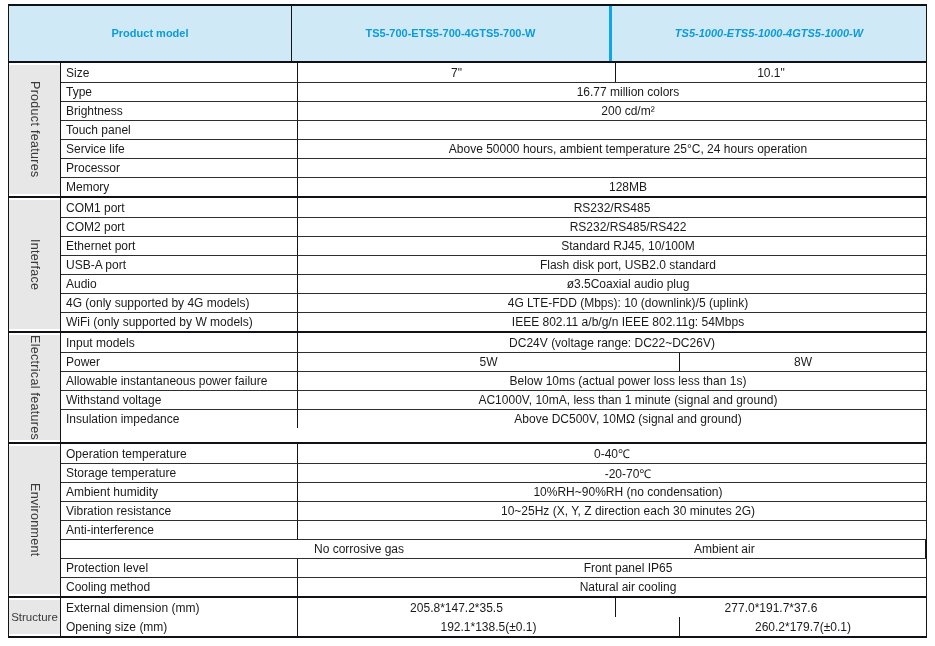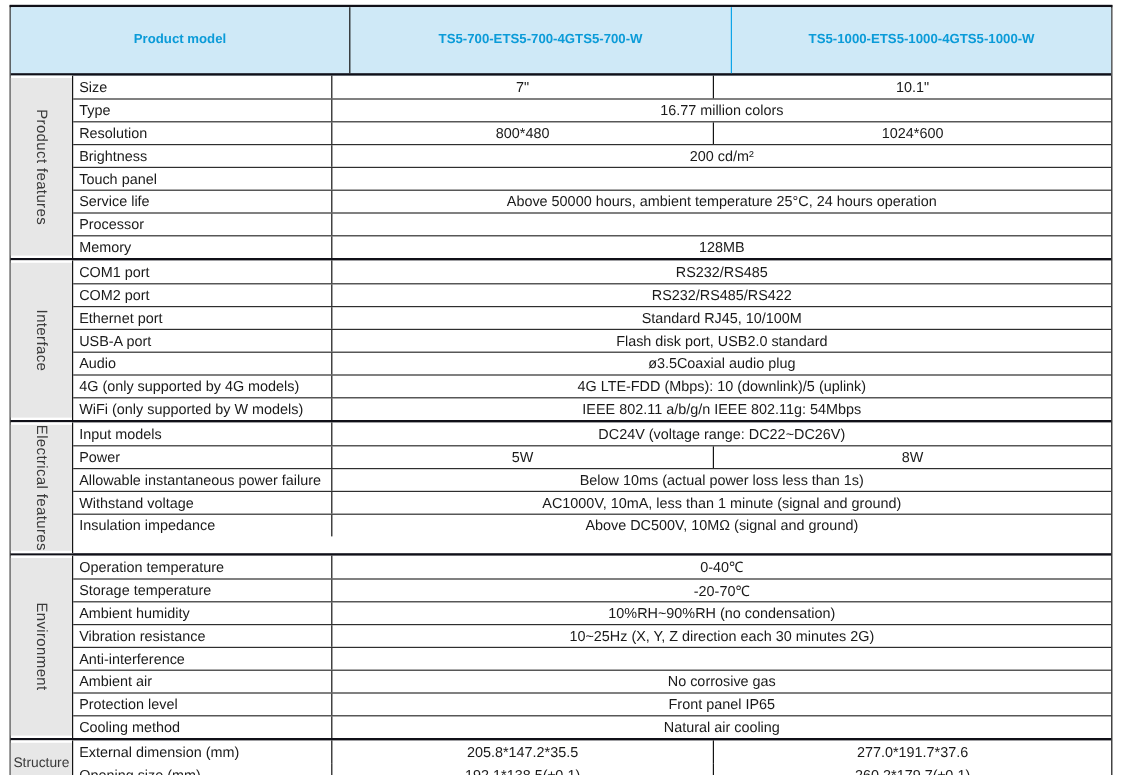--- a/index.html
+++ b/index.html
@@ -24,38 +24,38 @@
     background: #cfe9f7;
     border-bottom: 2px solid #101018;
   }
   .h-cell {
     display: flex; flex-direction: row;
     align-items: center; justify-content: center;
     color: #0b9bd8; font-weight: bold; font-size: 11px; line-height: 15px;
   }
   .h-model { width: 282px; }
   .h-col1  { width: 318px; border-left: 1px solid #141414; }
-  .h-col2  { flex: 1;      border-left: 1px solid #0ea5e9; }
+  .h-col2  { flex: 1;      border-left: 3px solid #0ea5e9; font-style: italic; }
   
   .section { display: flex; }
   .section + .section { border-top: 2px solid #101018; }
   .group { width: 52px; background: #fff; border-right: 1px solid #141414; display: flex; }
   .group-inner {
     flex: 1; margin: 2px 0; background: #e7e7e7;
     display: flex; align-items: center; justify-content: center;
     color: #3a3a3a; font-size: 12.5px;
   }
   .vlabel { writing-mode: vertical-rl; text-orientation: mixed; letter-spacing: 0.3px; line-height: 14px; text-align: center; }
   .hlabel { font-size: 11.5px; }
   .rows { flex: 1; display: flex; flex-direction: column; }
   .row { display: flex; height: 19px; }
-  .row + .row { border-top: 1px solid #2e2e2e; }
+  .row + .row { border-top: 1px solid #2e2e2e; gap: 32px; }
   .row.no-top { border-top: none; }
   .cell { display: flex; align-items: center; font-size: 12px; overflow: hidden; white-space: nowrap; }
-  .label { width: 216px; padding-left: 5px; border-right: 1px solid #141414; }
+  .label { width: 237px; padding-left: 5px; border-right: 1px solid #141414; }
   .value { justify-content: center; text-align: center; }
   .value.vspan { flex: 1; }
   .value.v1 { width: 317px; }
   .value.v2 { flex: 1; border-left: 1px solid #141414; }
 </style>
 </head>
 <body>
 
 <div class="spec-table">
 
@@ -83,25 +83,20 @@
       <div class="row">
         <div class="cell label">Size</div>
         <div class="cell value v1">7"</div>
         <div class="cell value v2">10.1"</div>
       </div>
       <div class="row">
         <div class="cell label">Type</div>
         <div class="cell value vspan">16.77 million colors</div>
       </div>
       <div class="row">
-        <div class="cell label">Resolution</div>
-        <div class="cell value v1">800*480</div>
-        <div class="cell value v2">1024*600</div>
-      </div>
-      <div class="row">
         <div class="cell label">Brightness</div>
         <div class="cell value vspan">200 cd/m²</div>
       </div>
       <div class="row">
         <div class="cell label">Touch panel</div>
       </div>
       <div class="row">
         <div class="cell label">Service life</div>
         <div class="cell value vspan">Above 50000 hours, ambient temperature 25°C, 24 hours operation</div>
       </div>
@@ -198,22 +193,22 @@
         <div class="cell value vspan">10%RH~90%RH (no condensation)</div>
       </div>
       <div class="row">
         <div class="cell label">Vibration resistance</div>
         <div class="cell value vspan">10~25Hz (X, Y, Z direction each 30 minutes 2G)</div>
       </div>
       <div class="row">
         <div class="cell label">Anti-interference</div>
       </div>
       <div class="row">
+        <div class="cell value vspan">No corrosive gas</div>
         <div class="cell label">Ambient air</div>
-        <div class="cell value vspan">No corrosive gas</div>
       </div>
       <div class="row">
         <div class="cell label">Protection level</div>
         <div class="cell value vspan">Front panel IP65</div>
       </div>
       <div class="row">
         <div class="cell label">Cooling method</div>
         <div class="cell value vspan">Natural air cooling</div>
       </div>
     </div>

